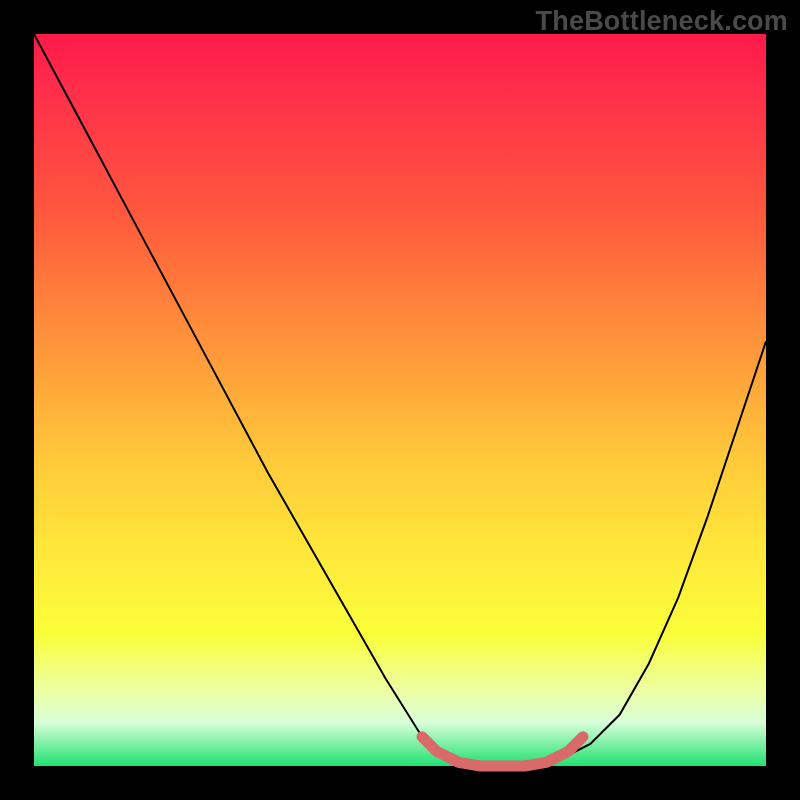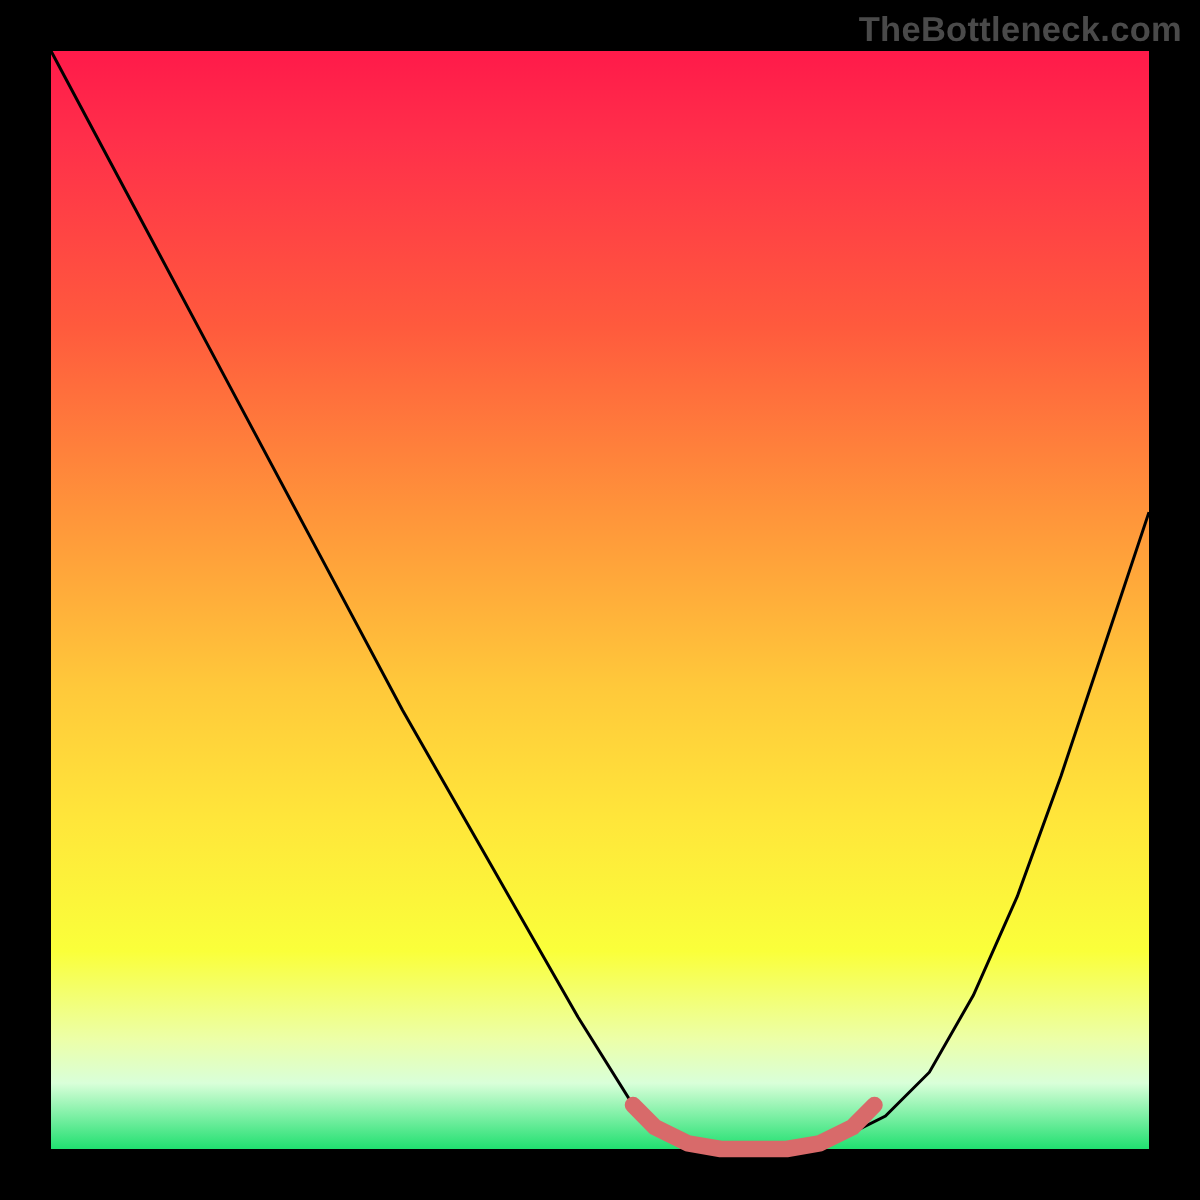--- a/index.html
+++ b/index.html
@@ -36,21 +36,21 @@
       #ecffa8 90%,
       #d9ffd9 94%,
       #20e070 100%
     );
   }
   .watermark {
     position: absolute;
     top: 6px;
     right: 12px;
     color: #4a4a4a;
-    font-size: 23px;
+    font-size: 27px;
     font-weight: 600;
     letter-spacing: 0.2px;
     user-select: none;
   }
   svg.curve {
     position: absolute;
     left: 0;
     top: 0;
     width: 732px;
     height: 732px;

